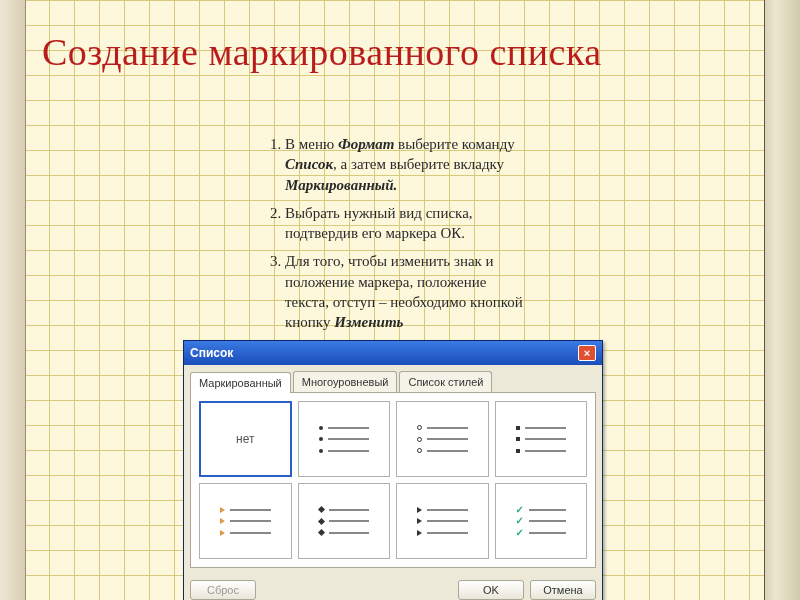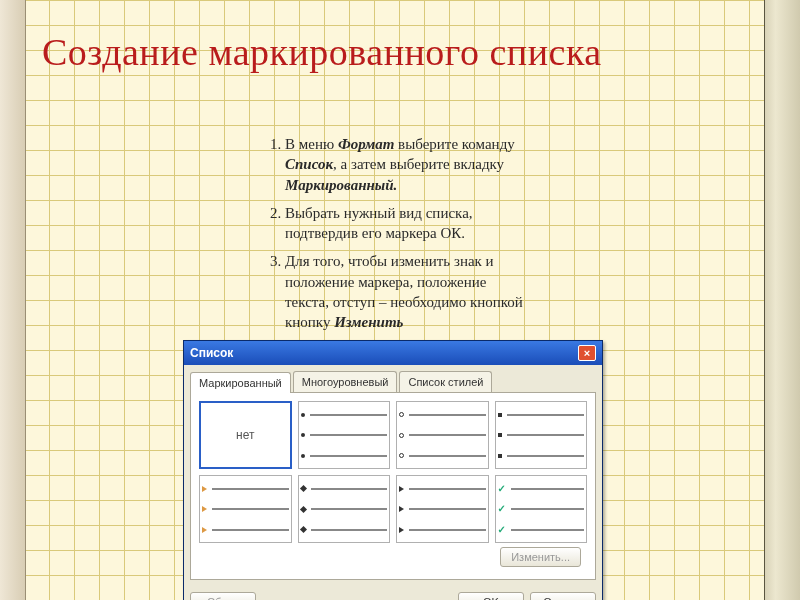--- a/index.html
+++ b/index.html
@@ -60,21 +60,21 @@
     border-bottom:none; border-radius:3px 3px 0 0; cursor:pointer;
     color:#333;
   }
   .tab.active { background:#fff; position:relative; top:1px; }
   .panel {
     background:#fff; margin:0 6px 6px 6px; border:1px solid #aca899;
     padding:8px;
   }
   .grid { display:grid; grid-template-columns: repeat(4,1fr); gap:6px; }
   .cell {
-    height:68px; border:1px solid #b0b0b0; background:#fff; padding:2px;
+    height:76px; border:1px solid #b0b0b0; background:#fff; padding:20px;
     display:flex; flex-direction:column; justify-content:space-around;
     cursor:pointer;
   }
   .cell.sel { border:2px solid #2a5fc7; }
   .none { align-items:center; justify-content:center; color:#555; font-size:12px; }
   .bl-row { display:flex; align-items:center; gap:5px; }
   .dash { height:2px; background:#888; flex:1; }
   .dot { width:4px; height:4px; border-radius:50%; background:#333; flex-shrink:0;}
   .circ { width:5px; height:5px; border:1px solid #333; border-radius:50%; flex-shrink:0;}
   .sq { width:4px; height:4px; background:#333; flex-shrink:0;}
@@ -226,23 +226,20 @@
                 <span class="chk">✓</span>
                 <span class="dash"></span>
               </div>
             <div class="bl-row">
                 <span class="chk">✓</span>
                 <span class="dash"></span>
               </div>
           </div>
 
         </div>
-        <div class="btnrow">
-          <button class="xpbtn disabled"><span>Изменить...</span></button>
-        </div>
       </div>
       <div class="footer">
         <button class="xpbtn disabled"><span>Сброс</span></button>
         <div class="right">
           <button class="xpbtn"><span>OK</span></button>
           <button class="xpbtn"><span>Отмена</span></button>
         </div>
       </div>
     </div>
   </div>

